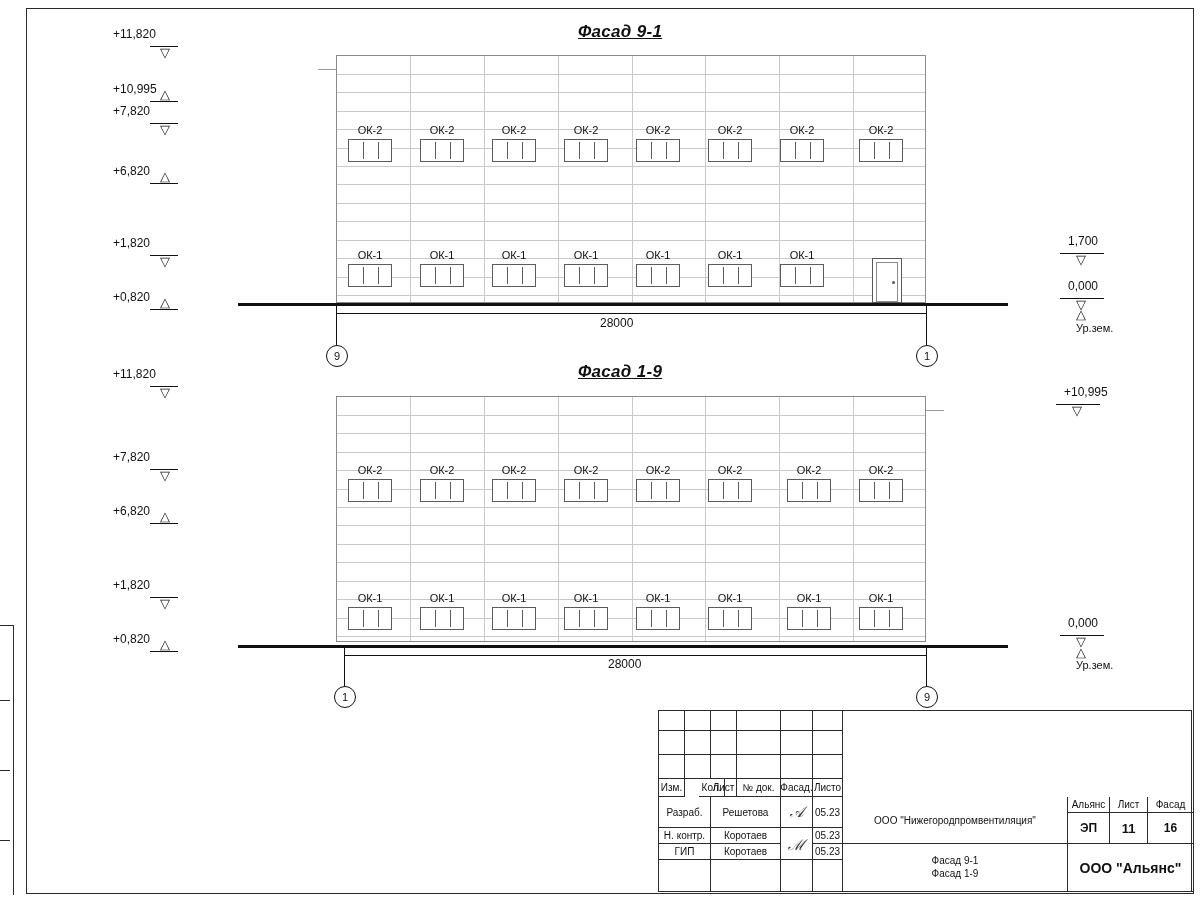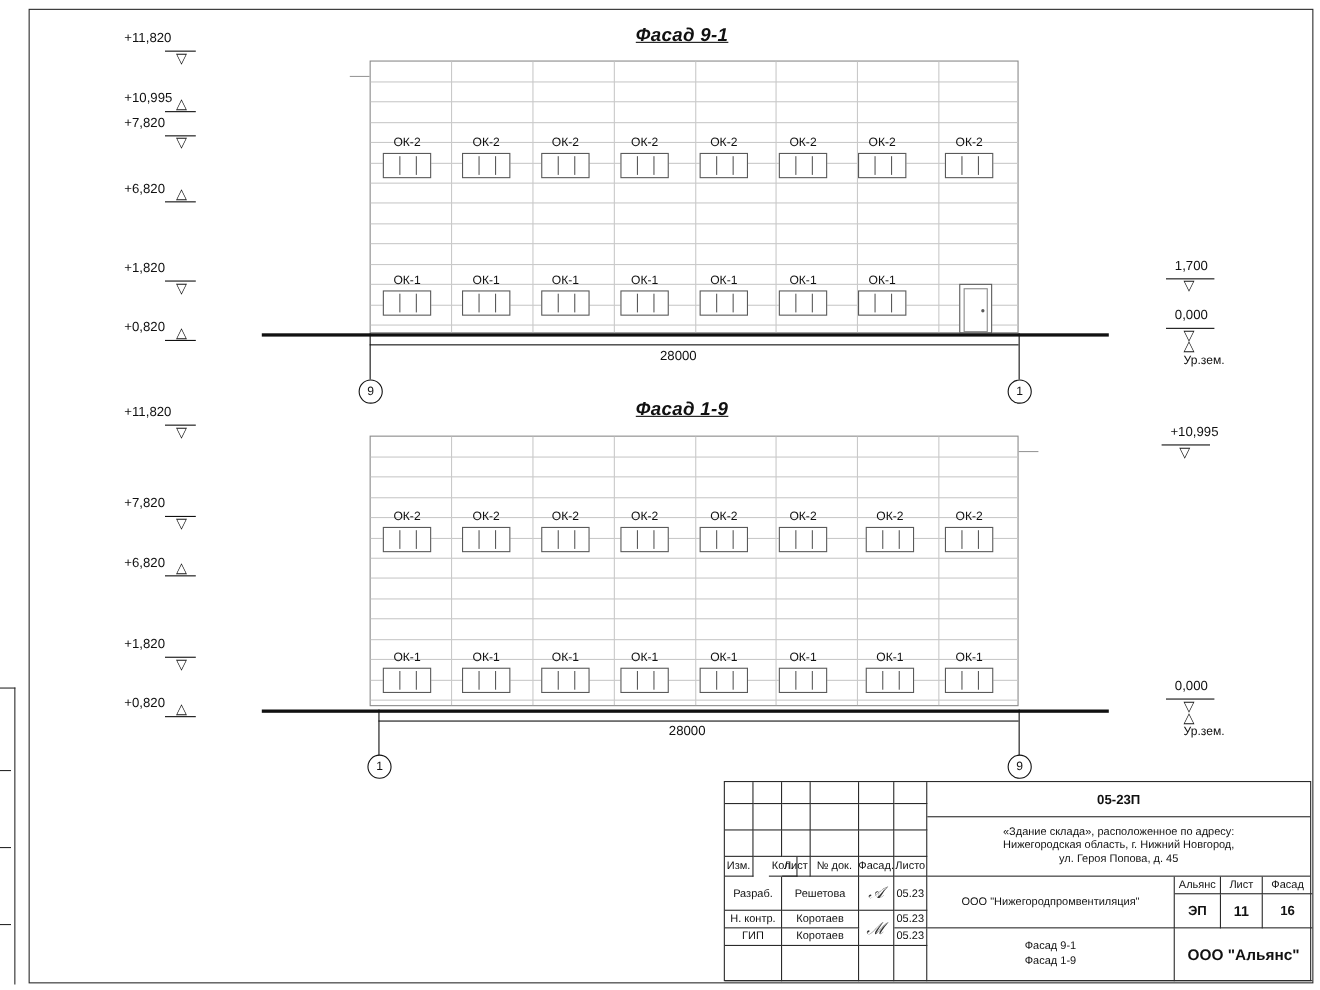--- a/index.html
+++ b/index.html
@@ -436,27 +436,21 @@
     <div class="cell" style="left:52px;top:133px;width:70px;height:16px;">Коротаев</div>
     <div class="cell" style="left:154px;top:133px;width:30px;height:16px;">05.23</div>
 
     <div class="cell sig" style="left:122px;top:117px;width:32px;height:32px;">ℳ</div>
 
     <div class="cell nbb" style="left:0;top:149px;width:52px;height:32px;"></div>
     <div class="cell nbb" style="left:52px;top:149px;width:70px;height:32px;"></div>
     <div class="cell nbb" style="left:122px;top:149px;width:32px;height:32px;"></div>
     <div class="cell nbb" style="left:154px;top:149px;width:30px;height:32px;"></div>
 
-    <div class="cell b" style="left:184px;top:0;width:348px;height:32px;font-size:12px;border-right:none;">05-23П</div>
-
-    <div class="cell multi" style="left:184px;top:32px;width:348px;height:54px;border-right:none;">
-      <span>«Здание склада», расположенное по адресу:</span>
-      <span>Нижегородская область, г. Нижний Новгород,</span>
-      <span>ул. Героя Попова, д. 45</span>
-    </div>
+
 
     <div class="cell" style="left:184px;top:86px;width:225px;height:47px;">ООО "Нижегородпромвентиляция"</div>
     <div class="cell" style="left:409px;top:86px;width:42px;height:16px;">Альянс</div>
     <div class="cell" style="left:451px;top:86px;width:38px;height:16px;">Лист</div>
     <div class="cell" style="left:489px;top:86px;width:45px;height:16px;border-right:none;">Фасад</div>
 
     <div class="cell b" style="left:409px;top:102px;width:42px;height:31px;font-size:12px;">ЭП</div>
     <div class="cell b" style="left:451px;top:102px;width:38px;height:31px;font-size:13px;">11</div>
     <div class="cell b" style="left:489px;top:102px;width:45px;height:31px;font-size:12px;border-right:none;">16</div>
 

